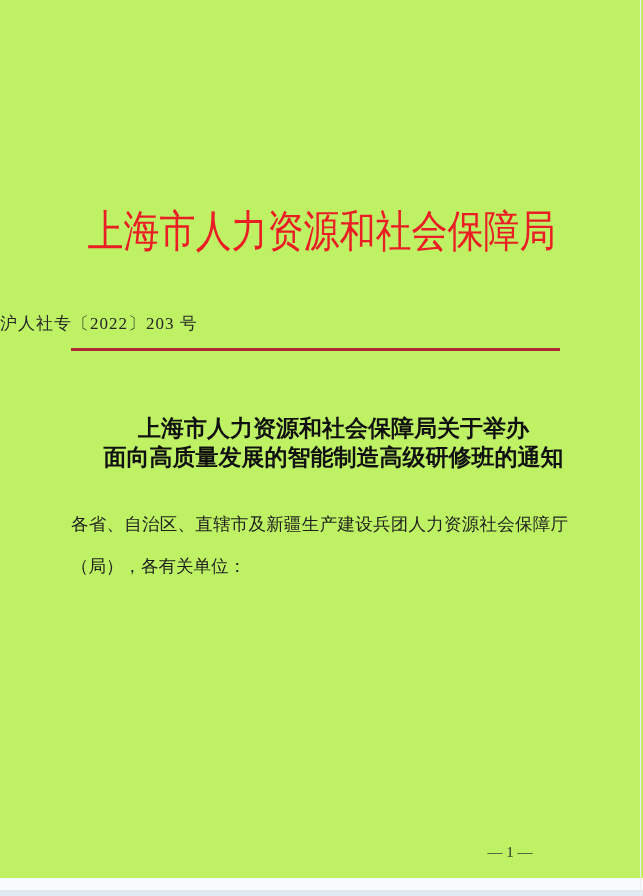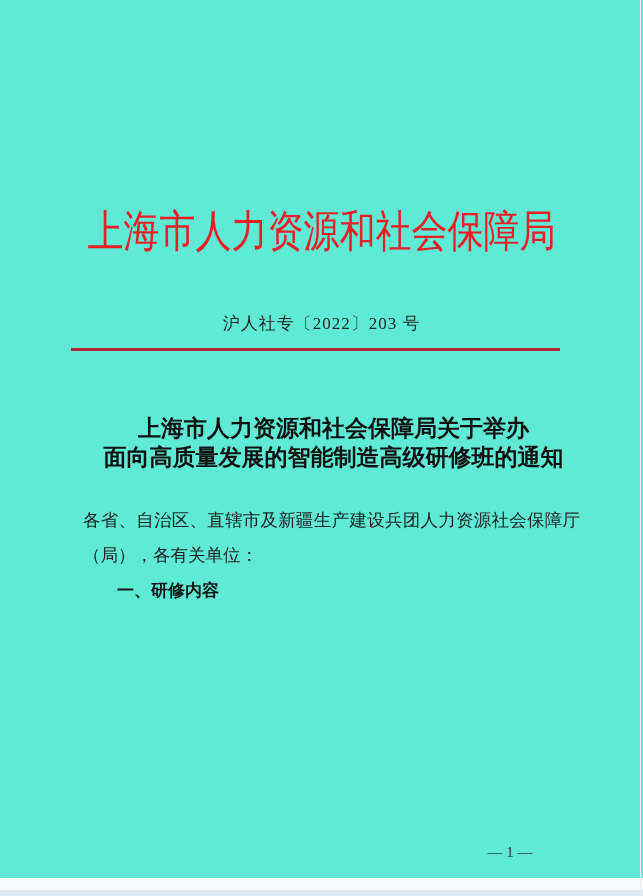--- a/index.html
+++ b/index.html
@@ -1,59 +1,59 @@
 <!DOCTYPE html>
 <html><head>
 <meta charset="utf-8">
 <style>
   html,body{margin:0;padding:0;background:#ffffff;}
   .canvas{
     position:relative;
     width:643px;height:896px;
-    background:#5eead4;
+    background:#bef264;
     overflow:hidden;
     font-family:"Liberation Serif","DejaVu Serif",serif;
   }
   
   .letterhead{
     position:absolute;top:207px;left:0;width:643px;
     text-align:center;
     font-size:36px;line-height:40px;
     color:#ea1c24;
     transform:scaleY(1.22);
     transform-origin:50% 0;
     white-space:nowrap;
     font-weight:400;
   }
   
   .doc-number{
     position:absolute;top:314px;left:0;width:643px;
-    text-align:center;
+    text-align:left;
     font-size:17px;line-height:20px;
     letter-spacing:1px;
     color:#262626;
   }
   
   .red-rule{
     position:absolute;top:348px;left:71px;
     width:489px;height:3px;
     background:#b22837;
   }
   
   .doc-title{
     position:absolute;top:414px;left:12px;width:643px;
     text-align:center;
     font-size:23px;line-height:29px;
     font-weight:bold;
     color:#101010;
   }
   
   .body-block{
-    position:absolute;top:503px;left:83px;width:497px;
-    font-size:17.5px;line-height:35px;
+    position:absolute;top:503px;left:71px;width:497px;
+    font-size:17.5px;line-height:42px;
     color:#1e1e1e;
     text-align:justify;
   }
   .body-block p{margin:0;padding:0;}
   .p-indent{text-indent:2em;}
   .p-heading{
     text-indent:2em;
     font-family:"Liberation Sans","DejaVu Sans",sans-serif;
     font-weight:bold;
     font-size:17px;
@@ -91,21 +91,20 @@
 
   <div class="red-rule"></div>
 
   <div class="doc-title">
     <div>上海市人力资源和社会保障局关于举办</div>
     <div>面向高质量发展的智能制造高级研修班的通知</div>
   </div>
 
   <div class="body-block">
     <p>各省、自治区、直辖市及新疆生产建设兵团人力资源社会保障厅（局），各有关单位：</p>
-    <p class="p-heading">一、研修内容</p>
   </div>
 
   <div class="page-number">— 1 —</div>
 
   <div class="edge-bottom-fade"></div>
   <div class="edge-bottom"></div>
   <div class="edge-right"></div>
 
 </div>
 

